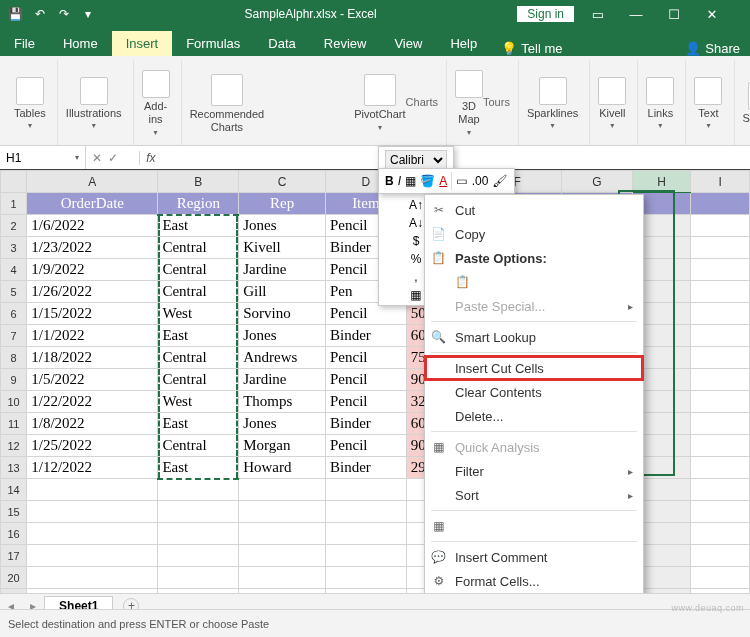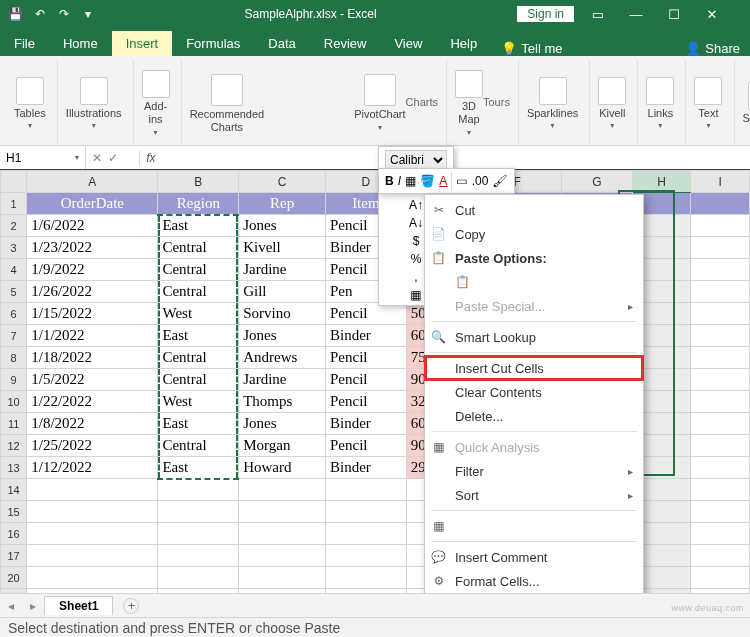--- a/index.html
+++ b/index.html
@@ -62,21 +62,21 @@
   .ctx .item .arrow { margin-left:auto; font-size:10px; color:#666;}
   .ctx .divider { height:1px; background:#e0e0e0; margin:3px 6px;}
   .ctx .item.highlight { outline:3px solid #e03030; outline-offset:-2px;}
   .ctx .section-label { font-weight:600; color:#333;}
   
   .tabsbar { position:absolute; bottom:20px; left:0; right:0; height:24px; background:#f3f3f3; border-top:1px solid #d4d4d4; display:flex; align-items:center; font-size:12px;}
   .tabsbar .nav { padding:0 8px; color:#888;}
   .tabsbar .stab { background:#fff; border:1px solid #ccc; border-bottom:none; padding:2px 14px; font-weight:600;}
   .tabsbar .plus { border:1px solid #ccc; border-radius:50%; width:16px; height:16px; display:flex; align-items:center; justify-content:center; margin-left:10px; color:#666; font-size:12px;}
   
-  .status { position:absolute; bottom:0; left:0; right:0; height:20px; background:#f3f3f3; border-top:1px solid #d4d4d4; font-size:14px; color:#555; display:flex; align-items:center; padding:0 8px;}
+  .status { position:absolute; bottom:0; left:0; right:0; height:28px; background:#f3f3f3; border-top:1px solid #d4d4d4; font-size:11px; color:#555; display:flex; align-items:center; padding:0 8px;}
   .watermark { position:absolute; right:6px; bottom:24px; font-size:9px; color:#bbb; letter-spacing:0.5px;}
 </style>
 </head>
 <body>
 
 <div class="titlebar">
   <div class="qat">
     <span class="qicon">💾</span>
     <span class="qicon">↶</span>
     <span class="qicon">↷</span>

